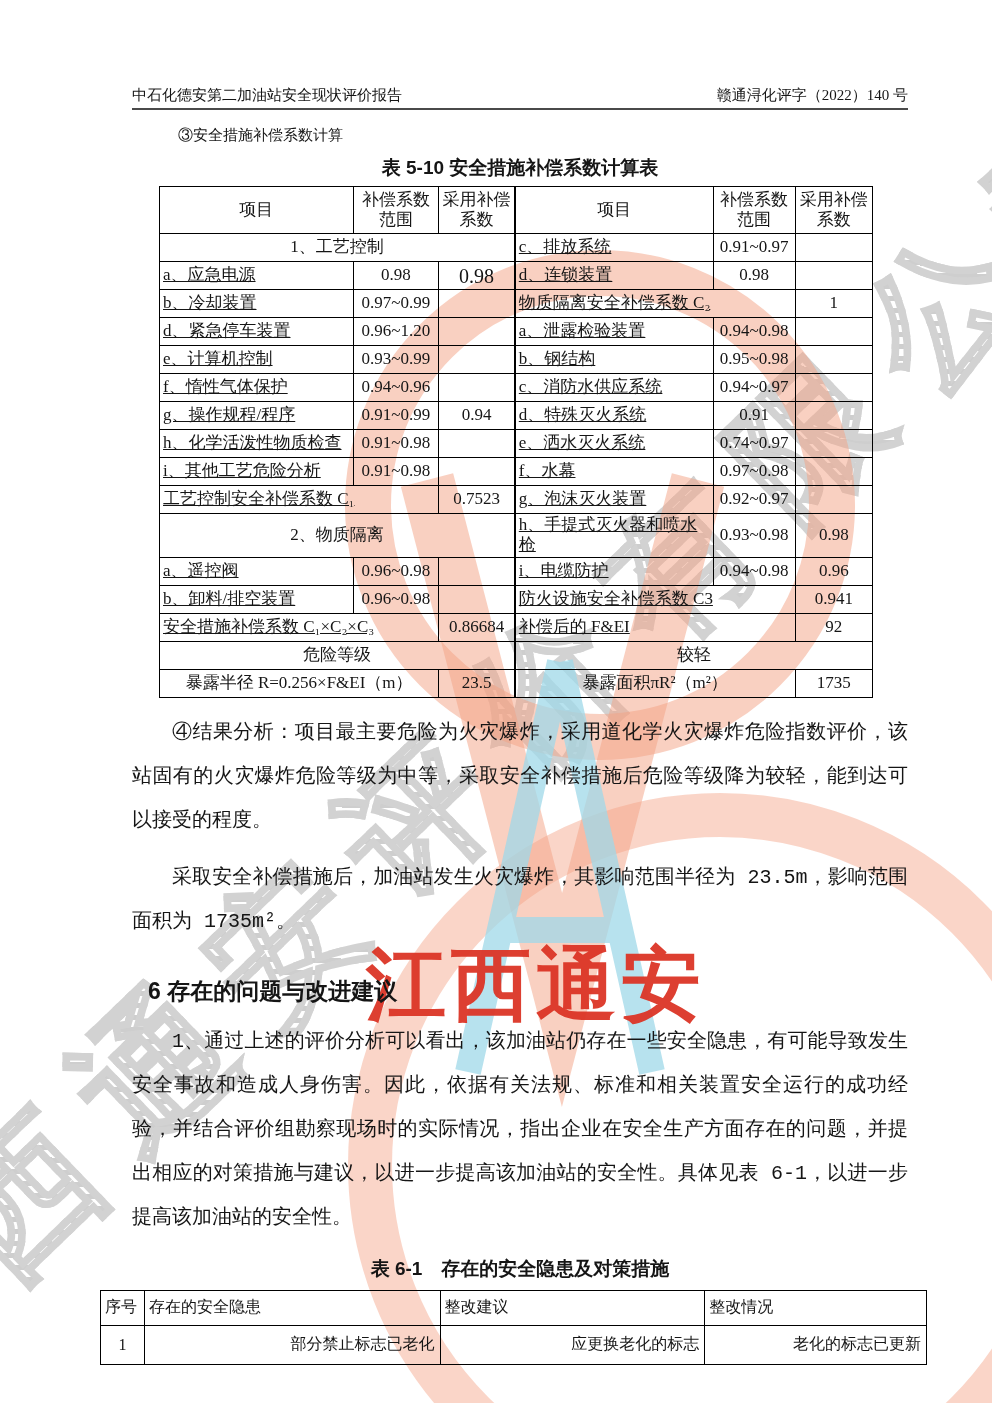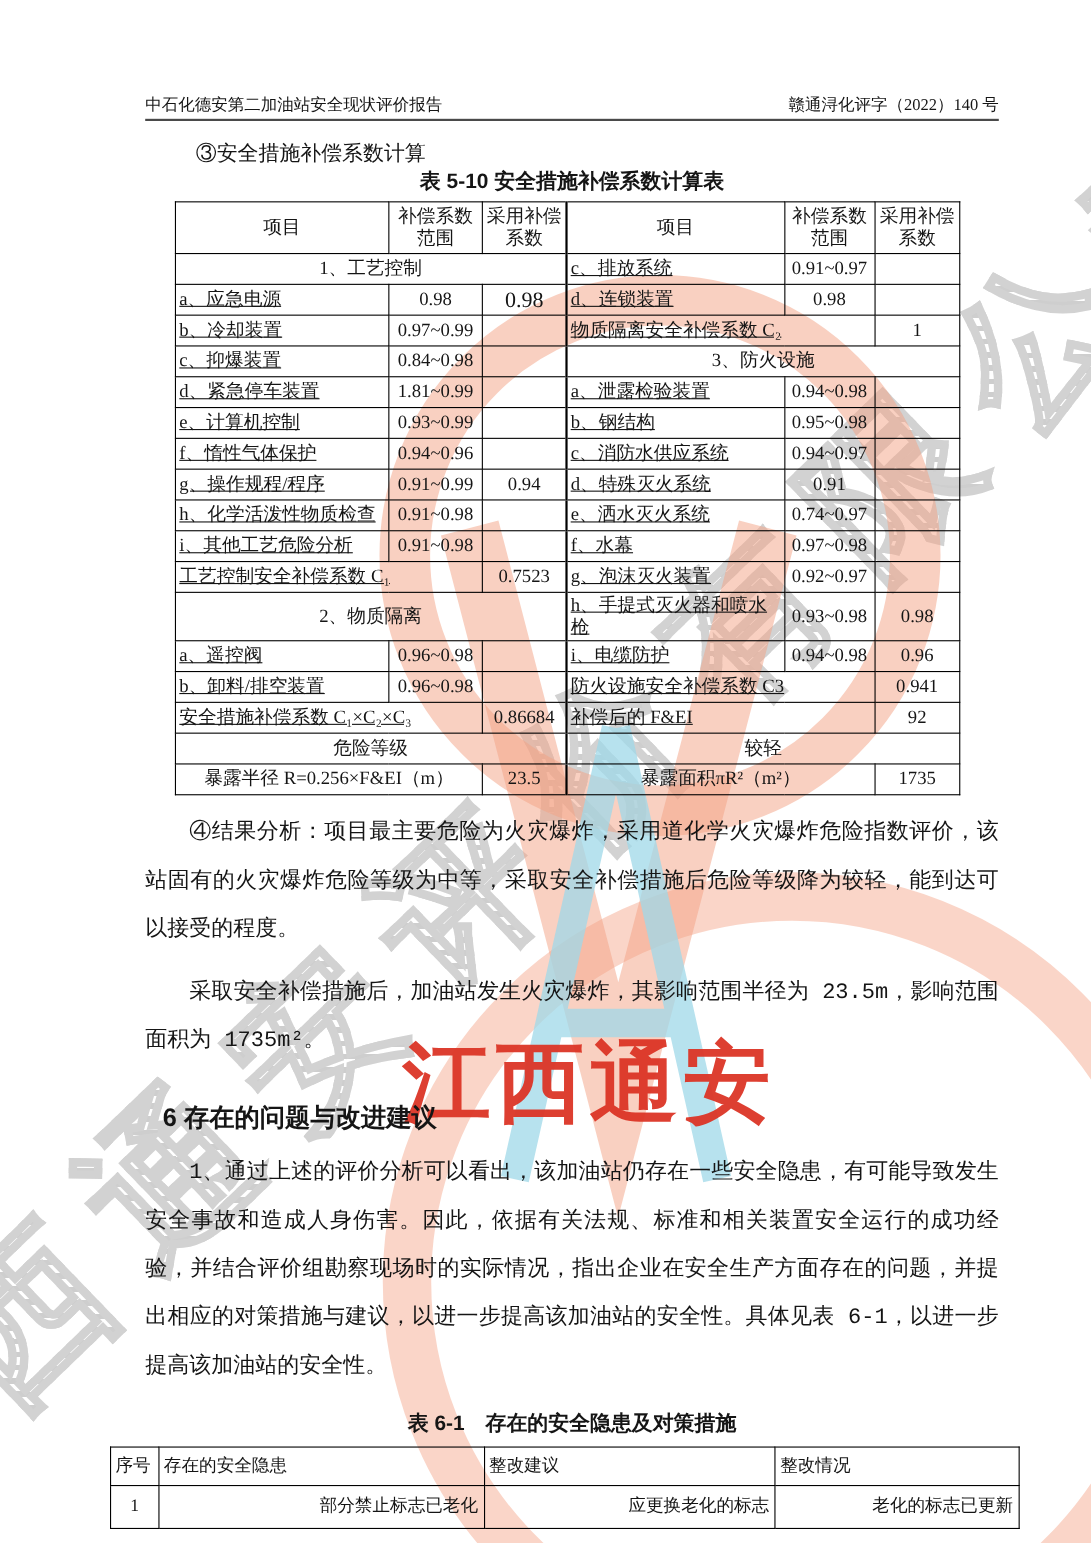--- a/index.html
+++ b/index.html
@@ -17,23 +17,23 @@
       -webkit-background-clip:text;background-clip:text;opacity:.8;}
   .wm-svg{position:absolute;left:0;top:0;}
   .wm-red{position:absolute;left:366px;top:932px;
       font-family:"Liberation Sans","DejaVu Sans",sans-serif;
       font-size:80px;font-weight:700;letter-spacing:5px;color:#dc3526;opacity:.95;}
 
   
   .content{position:relative;z-index:2;padding:0 84px 0 132px;border-radius:26px;}
   .docheader{display:flex;justify-content:space-between;align-items:flex-end;
       padding-top:86px;padding-bottom:3px;font-size:15px;border-bottom:2px solid #4a4a4a;}
-  .h3{font-size:19px;font-weight:400;margin:16px 0 0 46px;}
+  .h3{font-size:15px;font-weight:400;margin:16px 0 0 46px;}
   .tbl-caption{font-family:"Liberation Sans","DejaVu Sans",sans-serif;
-      font-weight:700;font-size:19px;text-align:center;}
+      font-weight:700;font-size:19px;text-align:center;margin-top:10px;}
   table{border-collapse:collapse;}
   .t5{width:714px;margin-top:5px;font-size:17px;margin-left:27px;}
   .t5 th,.t5 td{border:1px solid #000;padding:1px 3px;height:25px;font-weight:400;line-height:1.2;}
   .t5 tr:first-child th{height:44px;}
   .t5 .tc{text-align:center;}
   .t5 .tl{text-align:left;text-decoration:underline;}
   .t5 .big{font-size:20px;}
   .t5 .mid{border-left-width:2px;}
   .para{font-size:20px;line-height:44px;text-align:justify;text-indent:2em;margin:13px 0 0 0;font-family:Liberation Mono, monospace;}
   .sec-h{font-family:"Liberation Sans","DejaVu Sans",sans-serif;
@@ -103,28 +103,22 @@
             <td class="tc"></td>
           </tr>
           <tr>
             <td class="tl">b、冷却装置</td>
             <td class="tc">0.97~0.99</td>
             <td class="tc"></td>
             <td colspan="2" class="tl mid">物质隔离安全补偿系数 C₂</td>
             <td class="tc">1</td>
           </tr>
           <tr>
-            <td class="tl">c、抑爆装置</td>
-            <td class="tc">0.84~0.98</td>
-            <td class="tc"></td>
-            <td colspan="3" class="tc mid">3、防火设施</td>
-          </tr>
-          <tr>
             <td class="tl">d、紧急停车装置</td>
-            <td class="tc">1.81~0.99</td>
+            <td class="tc">0.96~1.20</td>
             <td class="tc"></td>
             <td class="tl mid">a、泄露检验装置</td>
             <td class="tc">0.94~0.98</td>
             <td class="tc"></td>
           </tr>
           <tr>
             <td class="tl">e、计算机控制</td>
             <td class="tc">0.93~0.99</td>
             <td class="tc"></td>
             <td class="tl mid">b、钢结构</td>

